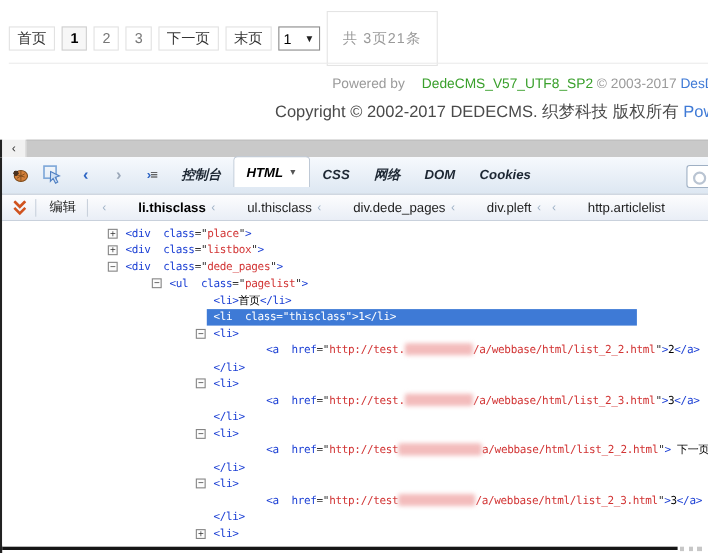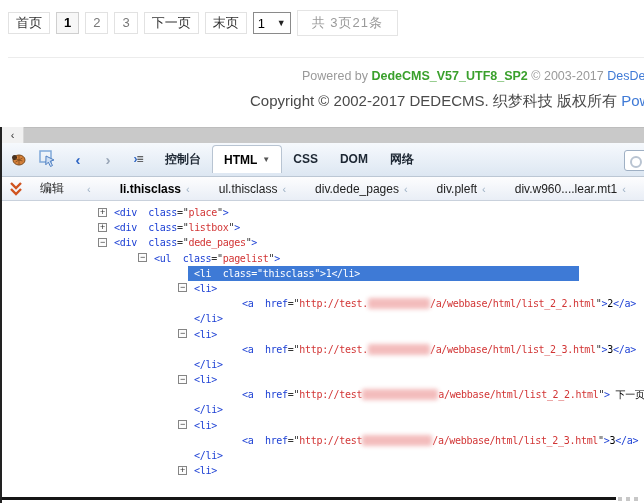--- a/index.html
+++ b/index.html
@@ -9,25 +9,25 @@
 
   
   #pagebar { position:absolute; left:8px; top:10px; display:flex; align-items:center; gap:6px; }
   .pgbox { border:1px solid #e2e2e2; background:#fff; padding:2px 7px; font-size:13px;
     color:#333; line-height:16px; white-space:nowrap; }
   .pgbox.muted { color:#777; }
   .pgbox.current { font-weight:bold; color:#000; border-color:#cfcfcf; background:#f7f7f7; }
   .pgselect { border:1px solid #8a8a8a; background:#fff; width:38px; height:22px;
     display:flex; align-items:center; justify-content:space-between; padding:0 4px; font-size:13px; }
   .pgselect .caret { font-size:9px; color:#222; }
-  .pgsummary { border:1px solid #e4e4e4; padding:3px 14px; font-size:13px; color:#9a9a9a;
+  .pgsummary { border:1px solid #e4e4e4; padding:15px 14px; font-size:13px; color:#9a9a9a;
     letter-spacing:1px; white-space:nowrap; }
   #topline { position:absolute; left:8px; right:0; top:57px; border-top:1px solid #ececec; }
   #foot1 { position:absolute; left:302px; top:69px; font-size:12.5px; color:#9a9a9a; white-space:nowrap; }
-  #foot1 .brand { font-weight:bold; color:#3aa02c; }
+  #foot1 .brand { font-weight:normal; color:#3aa02c;margin-left:12px; }
   #foot1 a, #foot2 a { color:#3f7ad6; text-decoration:none; }
   #foot2 { position:absolute; left:250px; top:92px; font-size:15px; color:#4a4a4a; white-space:nowrap; }
 
   
   #hscroll { position:absolute; left:0; top:127px; width:644px; height:16px; display:flex;
     border-left:2px solid #222; }
   #hscroll .btn { width:22px; height:16px; background:#f1f1f1; color:#333; font-size:11px;
     display:flex; align-items:center; justify-content:center; border-right:1px solid #d8d8d8; }
   #hscroll .track { flex:1; background:#c9c9c9; border-top:1px solid #bdbdbd; }
 
@@ -136,26 +136,27 @@
         <div class="fbico">
             <span class="chev back">‹</span>
           </div>
         <div class="fbico">
             <span class="chev fwd">›</span>
           </div>
         <div class="fbico">
           <span class="cmdico"><span>›</span><span class="bars">≡</span></span>
         </div>
       </div>
-      <div id="tabstrip" style="display:flex;align-items:center;height:34px;">
+      <div id="tabstrip" style="display:flex;align-items:flex-start;height:34px;font-style:italic;">
           <div class="fbtab">控制台</div>
           <div class="fbtab active">HTML<span class="caret">▼</span></div>
           <div class="fbtab">CSS</div>
+          <div class="fbtab">网络</div>
           <div class="fbtab">DOM</div>
-          <div class="fbtab">网络</div>
+          <div class="fbtab">Cookies</div>
         </div>
       <div id="fbsearch"></div>
     </div>
 
     <div id="fbcrumbs">
       <div class="pauseico">
         <svg width="12" height="14" viewBox="0 0 12 14">
           <path d="M1 1 L6 6 L11 1" fill="none" stroke="#d0531f" stroke-width="2.4"></path>
           <path d="M1 7 L6 12 L11 7" fill="none" stroke="#d0531f" stroke-width="2.4"></path>
         </svg>
@@ -166,31 +167,31 @@
       <div id="crumblist" style="display:flex;align-items:center;">
           <span class="crumb-sep">‹</span>
           <span class="crumb first">li.thisclass</span>
           <span class="crumb-sep">‹</span>
           <span class="crumb">ul.thisclass</span>
           <span class="crumb-sep">‹</span>
           <span class="crumb">div.dede_pages</span>
           <span class="crumb-sep">‹</span>
           <span class="crumb">div.pleft</span>
           <span class="crumb-sep">‹</span>
-          <span class="crumb">div.w960....lear.mt1</span>
           <span class="crumb-sep">‹</span>
           <span class="crumb">http.articlelist</span>
         </div>
     </div>
 
     <div id="tree">
         <div class="trow"><span class="twisty" style="left: 96px;">+</span><span class="txt" style="margin-left: 112px;"><span class="tk-t">&lt;div</span><span class="tk-p">  </span><span class="tk-t">class</span><span class="tk-p">="</span><span class="tk-v">place</span><span class="tk-p">"</span><span class="tk-t">&gt;</span></span></div>
         <div class="trow"><span class="twisty" style="left: 96px;">+</span><span class="txt" style="margin-left: 112px;"><span class="tk-t">&lt;div</span><span class="tk-p">  </span><span class="tk-t">class</span><span class="tk-p">="</span><span class="tk-v">listbox</span><span class="tk-p">"</span><span class="tk-t">&gt;</span></span></div>
         <div class="trow"><span class="twisty" style="left: 96px;">−</span><span class="txt" style="margin-left: 112px;"><span class="tk-t">&lt;div</span><span class="tk-p">  </span><span class="tk-t">class</span><span class="tk-p">="</span><span class="tk-v">dede_pages</span><span class="tk-p">"</span><span class="tk-t">&gt;</span></span></div>
         <div class="trow"><span class="twisty" style="left: 136px;">−</span><span class="txt" style="margin-left: 152px;"><span class="tk-t">&lt;ul</span><span class="tk-p">  </span><span class="tk-t">class</span><span class="tk-p">="</span><span class="tk-v">pagelist</span><span class="tk-p">"</span><span class="tk-t">&gt;</span></span></div>
+        <div class="trow"><span class="txt" style="margin-left: 192px;"><span class="tk-t">&lt;li&gt;</span><span class="tk-x">首页</span><span class="tk-t">&lt;/li&gt;</span></span></div>
         <div class="trow sel"><div class="hl" style="left: 186px; width: 391px;"></div><span class="txt" style="margin-left: 192px;"><span class="tk-t">&lt;li</span><span class="tk-p">  </span><span class="tk-t">class</span><span class="tk-p">="</span><span class="tk-v">thisclass</span><span class="tk-p">"</span><span class="tk-t">&gt;</span><span class="tk-x">1</span><span class="tk-t">&lt;/li&gt;</span></span></div>
         <div class="trow"><span class="twisty" style="left: 176px;">−</span><span class="txt" style="margin-left: 192px;"><span class="tk-t">&lt;li&gt;</span></span></div>
         <div class="trow"><span class="txt" style="margin-left: 240px;"><span class="tk-t">&lt;a</span><span class="tk-p">  </span><span class="tk-t">href</span><span class="tk-p">="</span><span class="tk-v">http://test.</span><span class="censor" style="width: 62px;"></span><span class="tk-v">/a/webbase/html/list_2_2.html</span><span class="tk-p">"</span><span class="tk-t">&gt;</span><span class="tk-x">2</span><span class="tk-t">&lt;/a&gt;</span></span></div>
         <div class="trow"><span class="txt" style="margin-left: 192px;"><span class="tk-t">&lt;/li&gt;</span></span></div>
         <div class="trow"><span class="twisty" style="left: 176px;">−</span><span class="txt" style="margin-left: 192px;"><span class="tk-t">&lt;li&gt;</span></span></div>
         <div class="trow"><span class="txt" style="margin-left: 240px;"><span class="tk-t">&lt;a</span><span class="tk-p">  </span><span class="tk-t">href</span><span class="tk-p">="</span><span class="tk-v">http://test.</span><span class="censor" style="width: 62px;"></span><span class="tk-v">/a/webbase/html/list_2_3.html</span><span class="tk-p">"</span><span class="tk-t">&gt;</span><span class="tk-x">3</span><span class="tk-t">&lt;/a&gt;</span></span></div>
         <div class="trow"><span class="txt" style="margin-left: 192px;"><span class="tk-t">&lt;/li&gt;</span></span></div>
         <div class="trow"><span class="twisty" style="left: 176px;">−</span><span class="txt" style="margin-left: 192px;"><span class="tk-t">&lt;li&gt;</span></span></div>
         <div class="trow"><span class="txt" style="margin-left: 240px;"><span class="tk-t">&lt;a</span><span class="tk-p">  </span><span class="tk-t">href</span><span class="tk-p">="</span><span class="tk-v">http://test</span><span class="censor" style="width: 76px;"></span><span class="tk-v">a/webbase/html/list_2_2.html</span><span class="tk-p">"</span><span class="tk-t">&gt;</span><span class="tk-x"> 下一页 </span></span></div>
         <div class="trow"><span class="txt" style="margin-left: 192px;"><span class="tk-t">&lt;/li&gt;</span></span></div>

